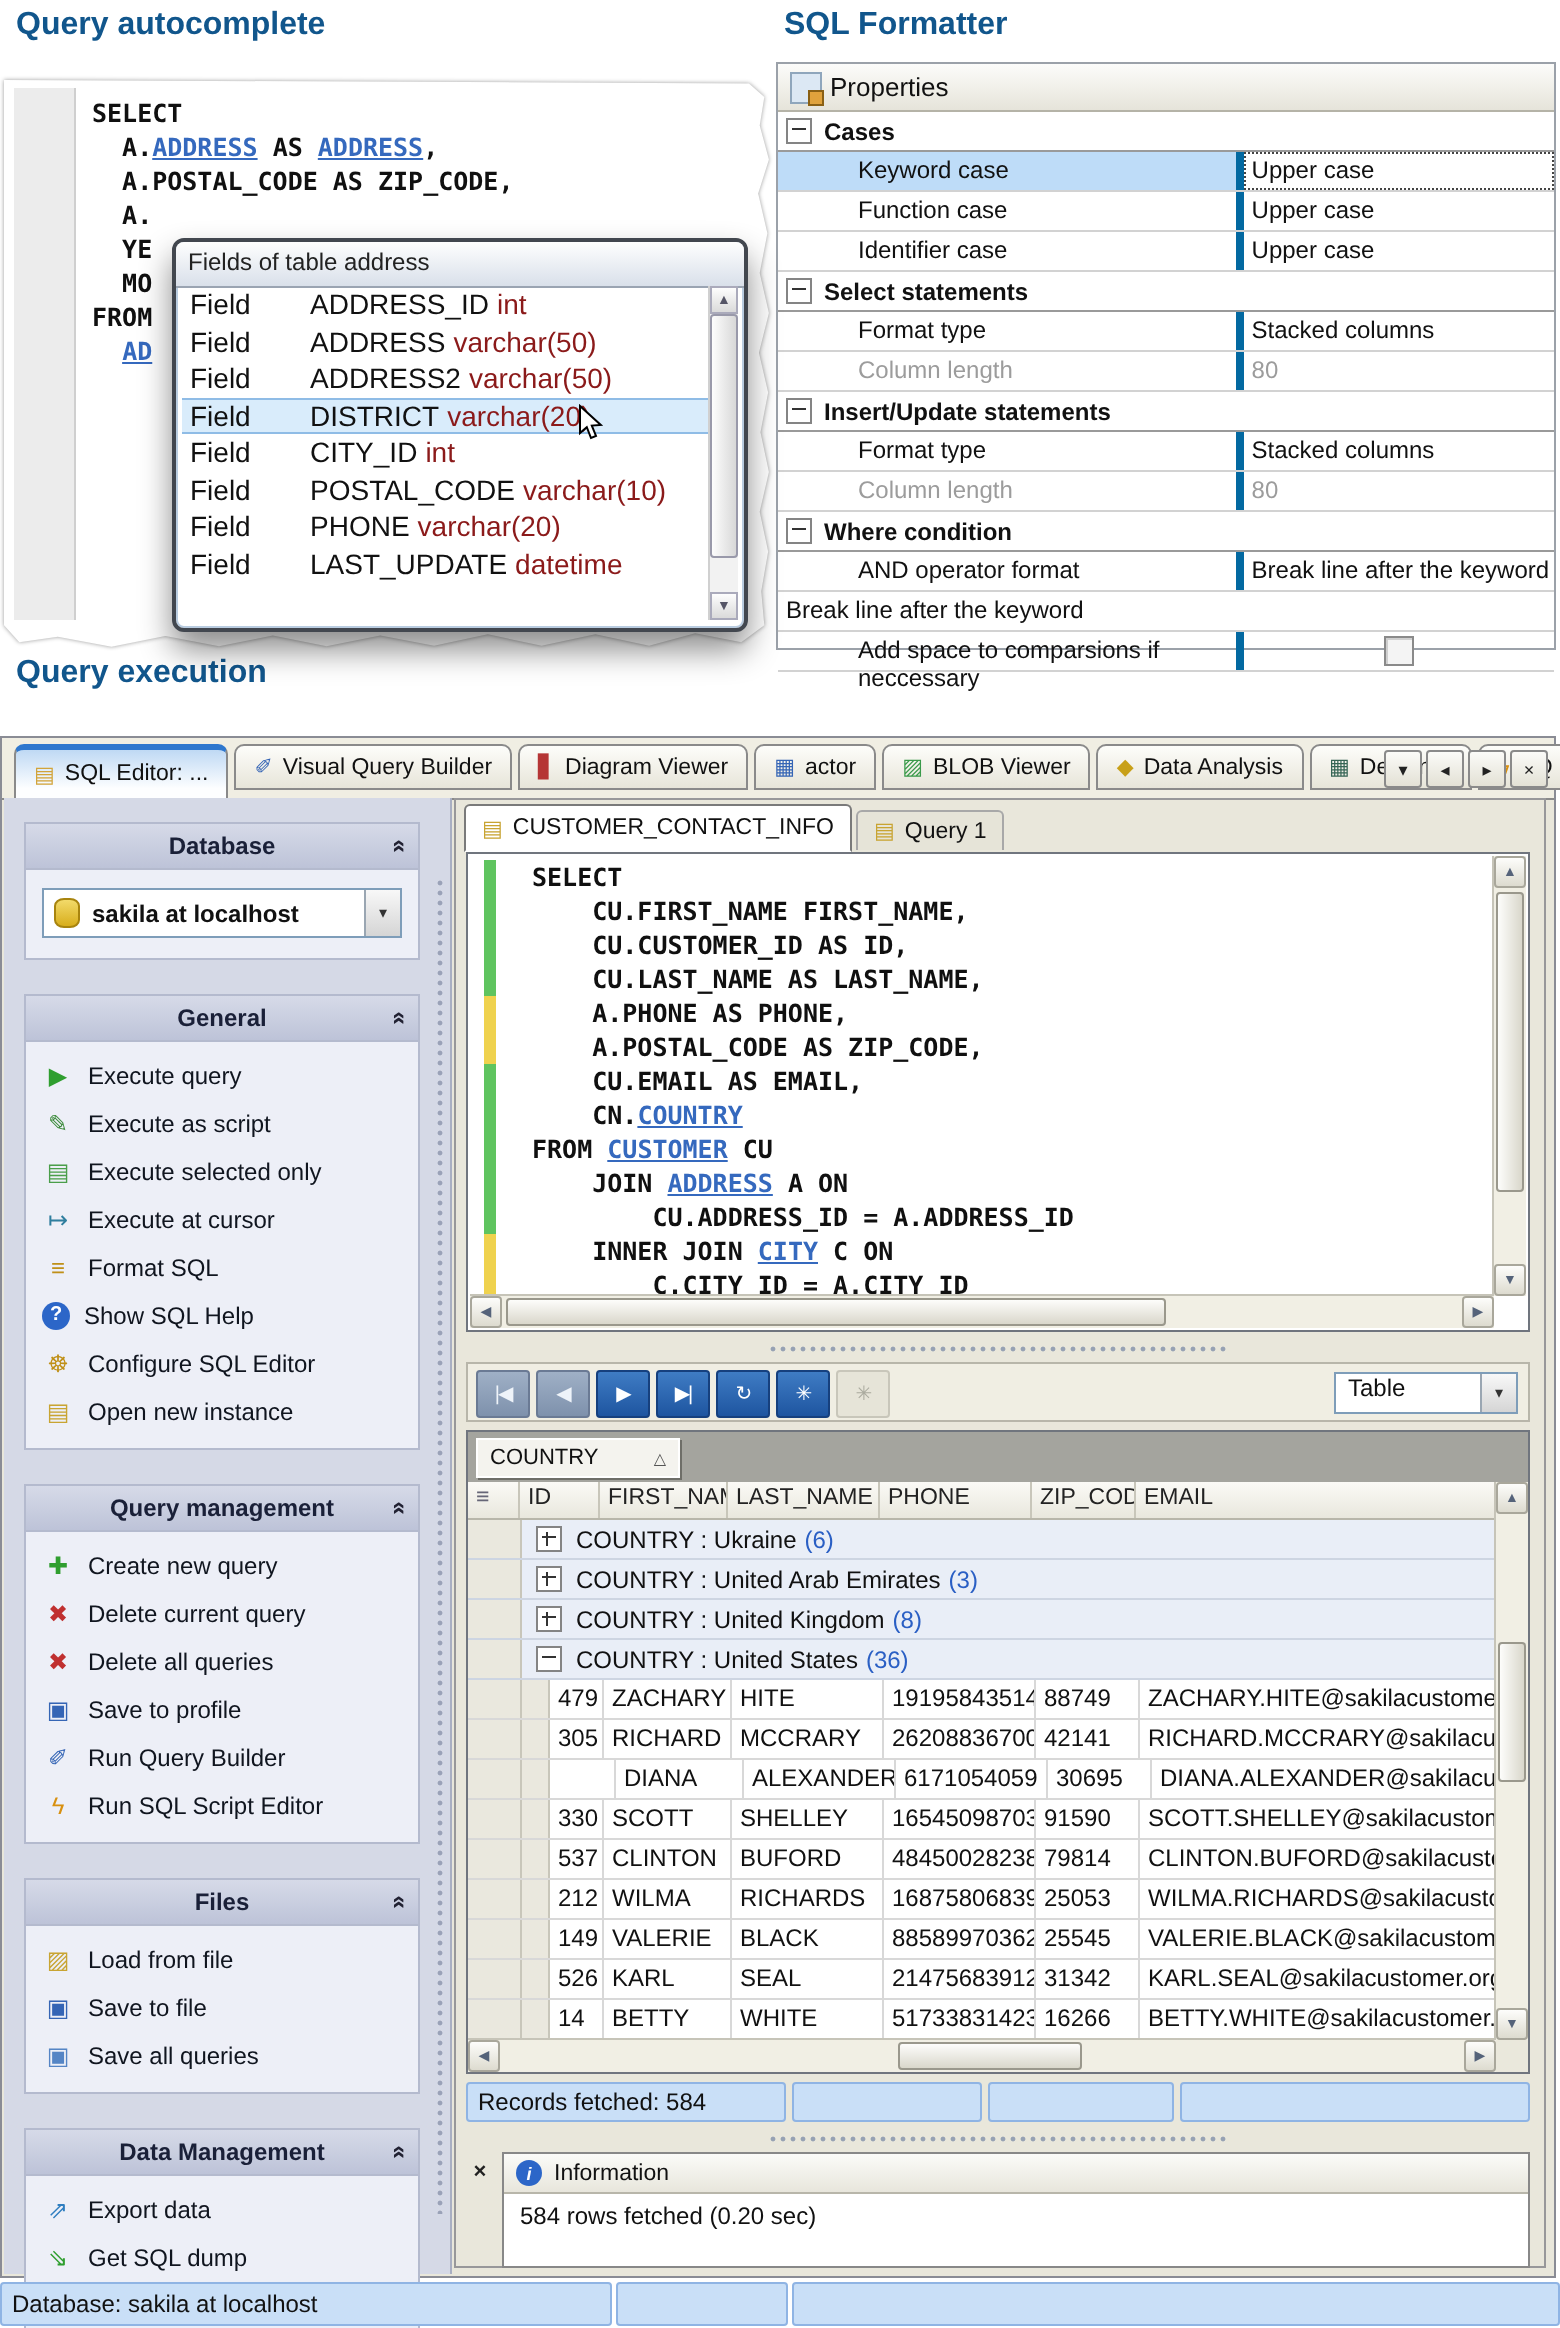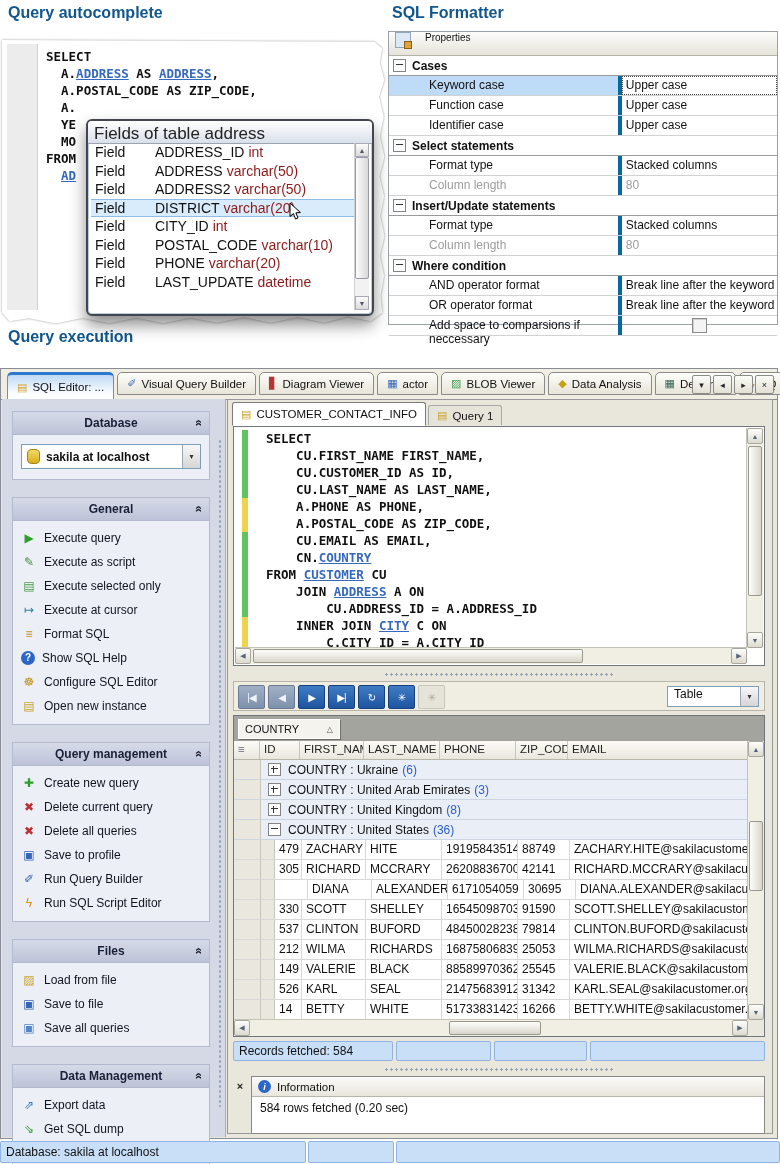--- a/index.html
+++ b/index.html
@@ -17,39 +17,39 @@
   .code-line{white-space:pre;font-family:"DejaVu Sans Mono",monospace;font-weight:bold;
              font-size:12.5px;line-height:17px;color:#101010}
   .tok-link{color:#3569BE;text-decoration:underline}
 
   
   #field-popup{left:86px;top:119px;width:284px;height:193px;background:#fff;z-index:6;
     border:2px solid #42474F;border-radius:6px;
     box-shadow:0 9px 16px rgba(0,0,0,.45), inset 0 0 0 1px #B9CCE0}
   #popup-title{height:19px;background:linear-gradient(#FEFEFE,#D9E0EA);
     border-bottom:1px solid #9AA4B2;border-radius:4px 4px 0 0;
-    font-size:17px;padding:3px 0 0 6px;color:#222}
+    font-size:12px;padding:3px 0 0 6px;color:#222}
   #popup-rows{position:absolute;left:3px;top:22px;right:18px;bottom:4px;overflow:hidden}
   .popup-row{height:18.5px;display:flex;align-items:center;font-size:14px;padding-left:4px;position:relative}
   .popup-row .fprefix{width:60px}
   .popup-row .fname{font-weight:normal}
   .popup-row .ftype{color:#8B1A1A;margin-left:4px}
   .popup-row.sel{background:#D9ECFB;border-top:1px solid #8FBCE6;border-bottom:1px solid #8FBCE6;height:16.5px}
   .cursor-icon{position:absolute;left:198px;top:2px}
   #popup-sb{position:absolute;right:3px;top:22px;bottom:4px;width:14px;background:#F2F2F2;border-left:1px solid #D0D0D0}
   .sb-arrow{height:14px;display:flex;align-items:center;justify-content:center;font-size:7px;color:#556;
     background:linear-gradient(#FDFDFD,#DADADA);border:1px solid #AAB;box-sizing:border-box}
   #popup-sb .sb-arrow.dn{position:absolute;bottom:0;left:0;right:0}
   #popup-thumb{position:absolute;left:0;right:0;top:14px;height:122px;
     background:linear-gradient(90deg,#FDFDFD,#D8D8D8);border:1px solid #99A;box-sizing:border-box;border-radius:2px}
 
   
   #panel-formatter{left:388px;top:31px;width:390px;height:294px;background:#fff;border:1px solid #9BA1A9;box-sizing:border-box}
   #fmt-header{height:23px;background:linear-gradient(#FCFCFA,#E6E4DA);border-bottom:1px solid #B5B3A7;
-    display:flex;padding-left:6px;font-size:10px;gap:14px}
+    display:flex;align-items:center;padding-left:6px;font-size:13px;gap:4px}
   .prop-icon{width:14px;height:14px;background:#DCE8F4;border:1px solid #8FA6BC;position:relative}
   .prop-icon::after{content:"";position:absolute;right:-2px;bottom:-2px;width:6px;height:6px;background:#E0A23C;border:1px solid #8A6014}
   .fgroup{height:19px;display:flex;align-items:center;gap:6px;padding-left:4px;
     border-bottom:1px solid #9A9A9A;font-weight:bold;font-size:12px}
   .frow{height:19px;display:flex;border-bottom:1px solid #D2D2D2;font-size:12px}
   .flabel{width:60%;box-sizing:border-box;padding:2px 0 0 40px;border-right:4px solid #0369a1}
   .fvalue{flex:1;padding:2px 0 0 4px;box-sizing:border-box}
   .frow.sel .flabel{background:#BEDCF8}
   .fvalue.focus{border:1px dotted #444;padding:1px 0 0 3px}
   .frow.dis{color:#9C9C9C}
@@ -296,21 +296,20 @@
       </div>
       <div class="fgroup">
         <span class="pmbox"></span>
         <span class="fgtitle">Where condition</span>
       </div>
       <div class="frow">
         <div class="flabel">AND operator format</div>
         <div class="fvalue">Break line after the keyword</div>
       </div>
       <div class="frow">
-        <div class="flabel">OR operator format</div>
         <div class="fvalue">Break line after the keyword</div>
       </div>
       <div class="frow">
         <div class="flabel">Add space to comparsions if neccessary</div>
         <div class="fvalue center">
           <span class="checkbox"></span>
         </div>
       </div>
     </div>
 </div>

